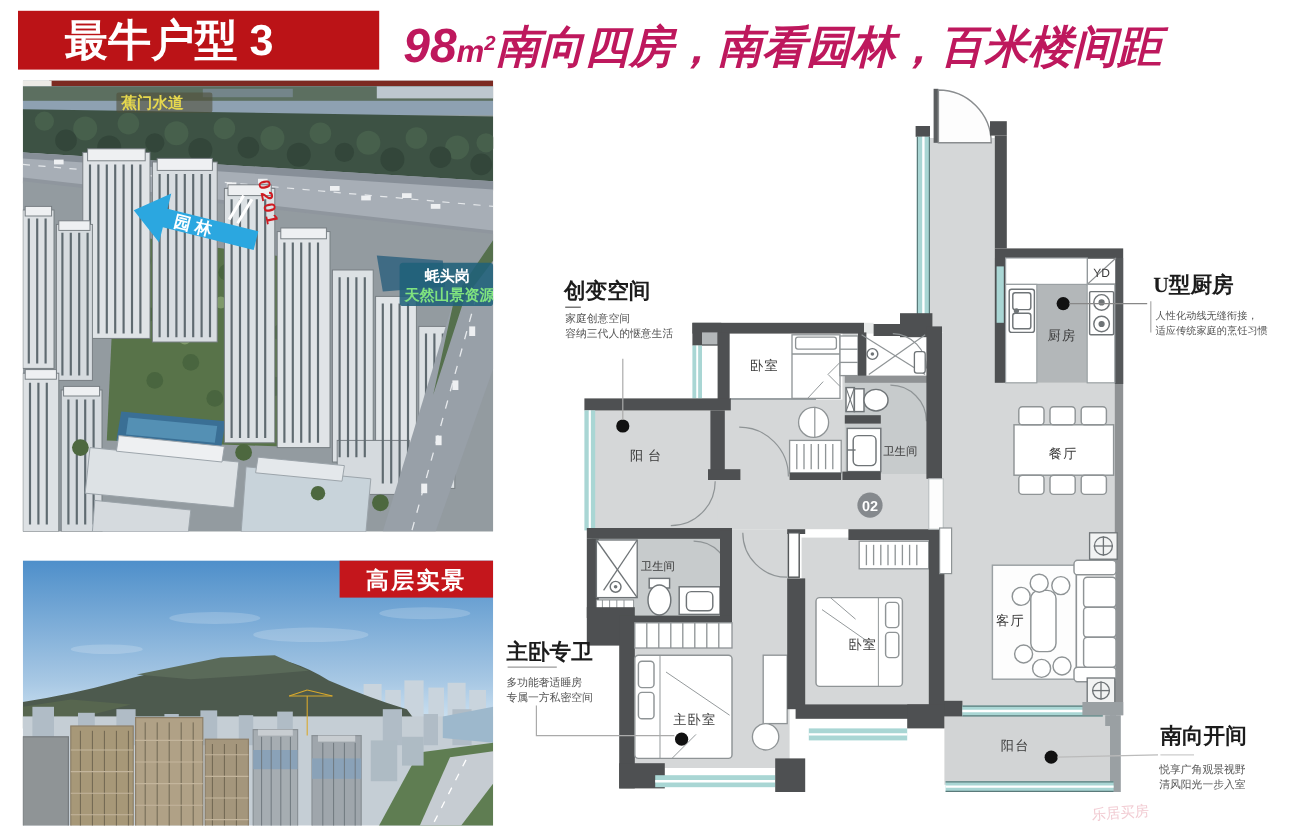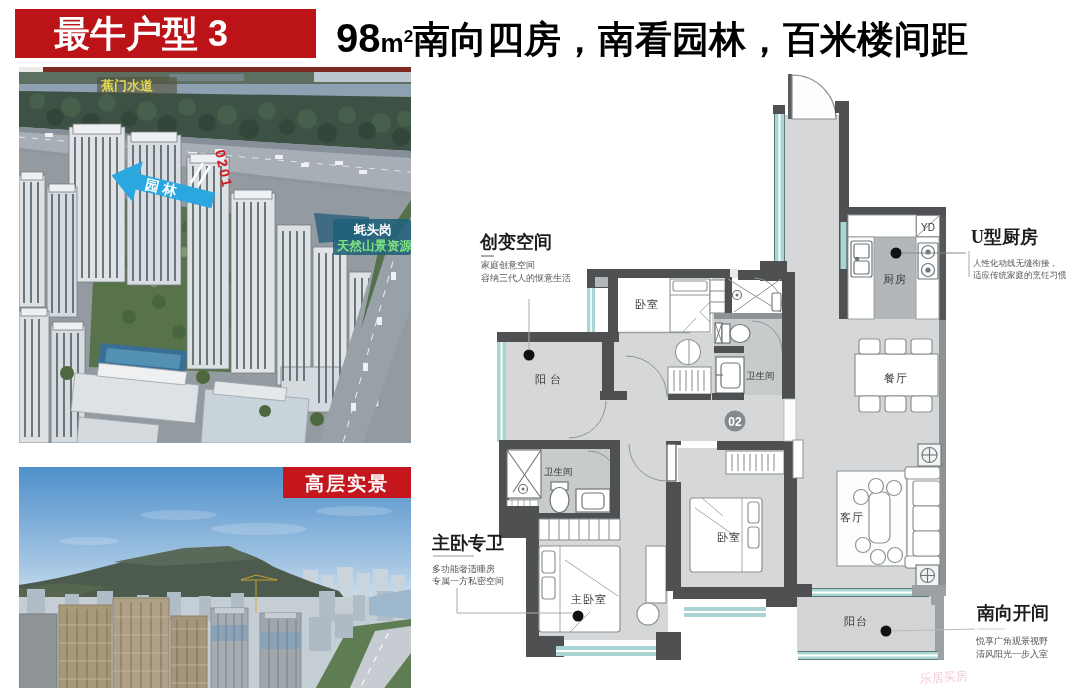--- a/index.html
+++ b/index.html
@@ -7,21 +7,21 @@
        font-family:"Liberation Sans", sans-serif;}
   .abs{position:absolute;}
 </style>
 </head>
 <body>
 
 <div class="abs" style="left:15px;top:9px;width:301px;height:49px;background:#bb1317;"></div>
 
 <div class="abs" style="left:21px;top:9px;width:290px;height:49px;color:#fff;font-size:36px;font-weight:bold;line-height:49px;margin-left:33px;">最牛户型 3</div>
 
-<div class="abs" style="left:336px;top:13px;width:740px;height:50px;color:#000000;font-size:37px;font-weight:bold;line-height:48px;white-space:nowrap;"><span style="font-size:40px;">98</span><span style="font-size:26px;">m</span><span style="font-size:17px;vertical-align:10px;">2</span>南向四房，南看园林，百米楼间距</div>
+<div class="abs" style="left:336px;top:13px;width:740px;height:50px;color:#be185d;font-size:37px;font-weight:bold;line-height:48px;white-space:nowrap;font-style:italic;"><span style="font-size:40px;">98</span><span style="font-size:26px;">m</span><span style="font-size:17px;vertical-align:10px;">2</span>南向四房，南看园林，百米楼间距</div>
 
 <div class="abs" style="left:19px;top:67px;width:392px;height:296px;">
 <svg width="392" height="376" viewBox="0 0 392 376">
 
   <rect x="0" y="0" width="392" height="376" fill="#939d9c"></rect>
 
   <rect x="22" y="0" width="370" height="5" fill="#7c2a22"></rect>
   <rect x="0" y="0" width="24" height="6" fill="#eceae6"></rect>
 
   <rect x="0" y="5" width="392" height="24" fill="#8ea1b2"></rect>
@@ -374,21 +374,21 @@
   <g fill="#aebbc4">
         <rect x="290" y="150" width="22" height="34"></rect>
         <rect x="316" y="147" width="18" height="24"></rect>
       </g>
 
   <rect x="264" y="0" width="128" height="31" fill="#c4161c"></rect>
   <text x="286" y="23" font-family="Liberation Sans, sans-serif" font-size="19" font-weight="bold" fill="#ffffff" letter-spacing="2">高层实景</text>
 </svg>
 </div>
 
-<div class="abs" style="left:420px;top:60px;width:650px;height:628px;">
+<div class="abs" style="left:410px;top:60px;width:650px;height:628px;">
 <svg width="650" height="628" viewBox="430 60 650 628">
 <g font-family="Liberation Sans, sans-serif">
 
   <rect x="795" y="115" width="54" height="162" fill="#d5d7d8"></rect>
 
   <rect x="605" y="277" width="202" height="164" fill="#d5d7d8"></rect>
 
   <rect x="806" y="215" width="144" height="381" fill="#d5d7d8"></rect>
 
   <rect x="510" y="340" width="108" height="102" fill="#d5d7d8"></rect>

